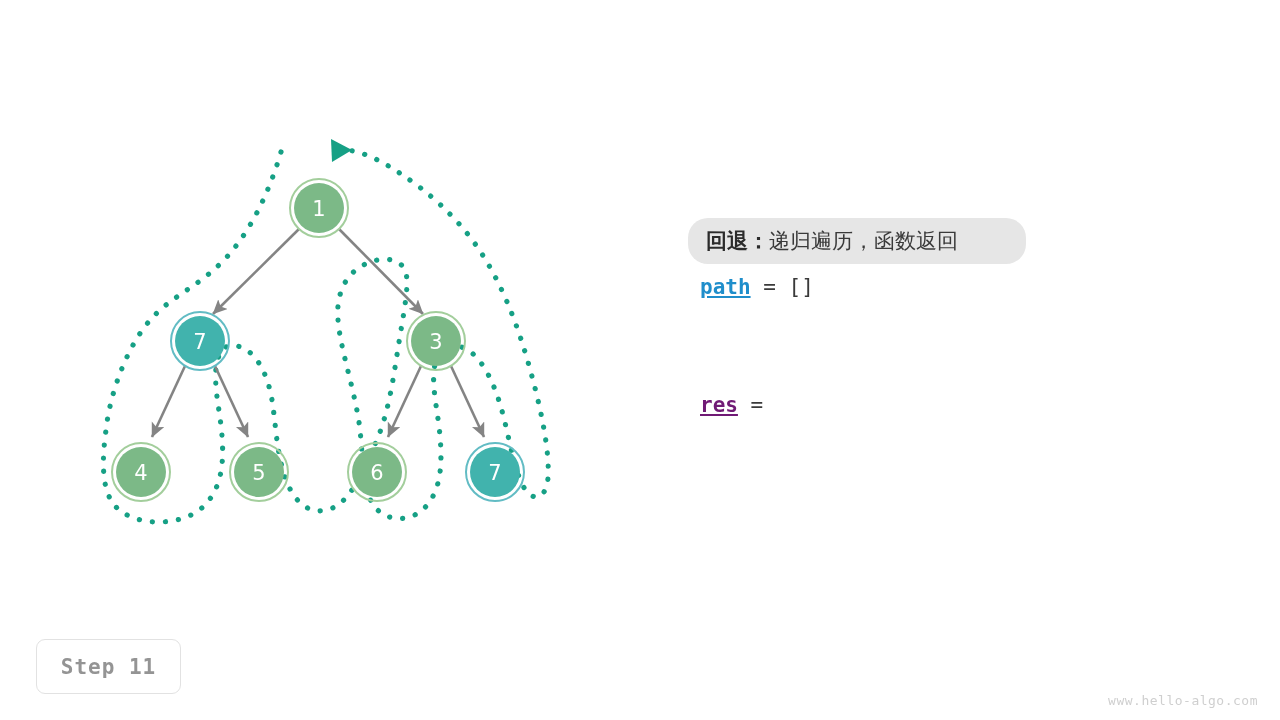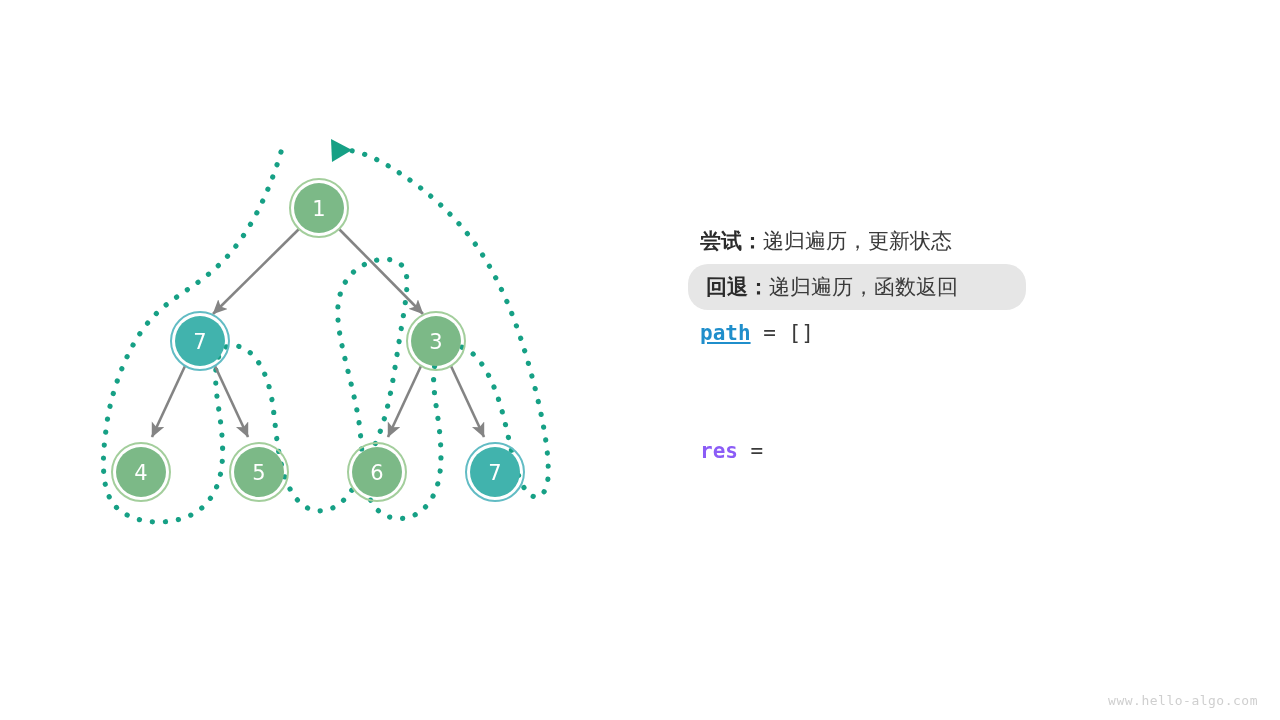--- a/index.html
+++ b/index.html
@@ -71,21 +71,21 @@
   .code-row {
     font-family: "DejaVu Sans Mono", "Liberation Mono", monospace;
     font-size: 21px;
     color: #3a3a3a;
     height: 46px;
     display: flex;
     align-items: center;
     white-space: pre;
   }
   .var-path { color: #1f8ecb; font-weight: bold; text-decoration: underline; }
-  .var-res  { color: #8b5cf6; font-weight: bold; }
+  .var-res  { color: #701a75; font-weight: bold; text-decoration: underline; }
   .spacer-row { height: 72px; }
 
   
   #step-badge {
     position: absolute;
     left: 36px;
     top: 639px;
     width: 145px;
     height: 55px;
     box-sizing: border-box;
@@ -212,35 +212,33 @@
       <g>
         <circle cx="495" cy="472" r="29" fill="none" stroke="#62bcc4" stroke-width="2"></circle>
         <circle cx="495" cy="472" r="25" fill="#41b3ad"></circle>
         <text class="node-label" x="495" y="473">7</text>
       </g>
     </g>
   </svg>
 
   <div id="text-panel">
 
-    <div class="text-row cjk">
-      <span class="lead">尝试：</span><span>递归遍历，更新状态</span>
-    </div>
 
     <div class="text-row cjk row-highlight">
       <span class="lead">回退：</span><span>递归遍历，函数返回</span>
     </div>
 
     <div class="code-row">
       <span class="var-path">path</span><span> = </span><span>[]</span>
     </div>
 
     <div class="spacer-row"></div>
 
     <div class="code-row">
       <span class="var-res">res</span><span> = </span>
     </div>
   </div>
 
+  <div id="step-badge">Step 11</div>
 
   <div id="watermark">www.hello-algo.com</div>
 
 </div>
 
 </body></html>

